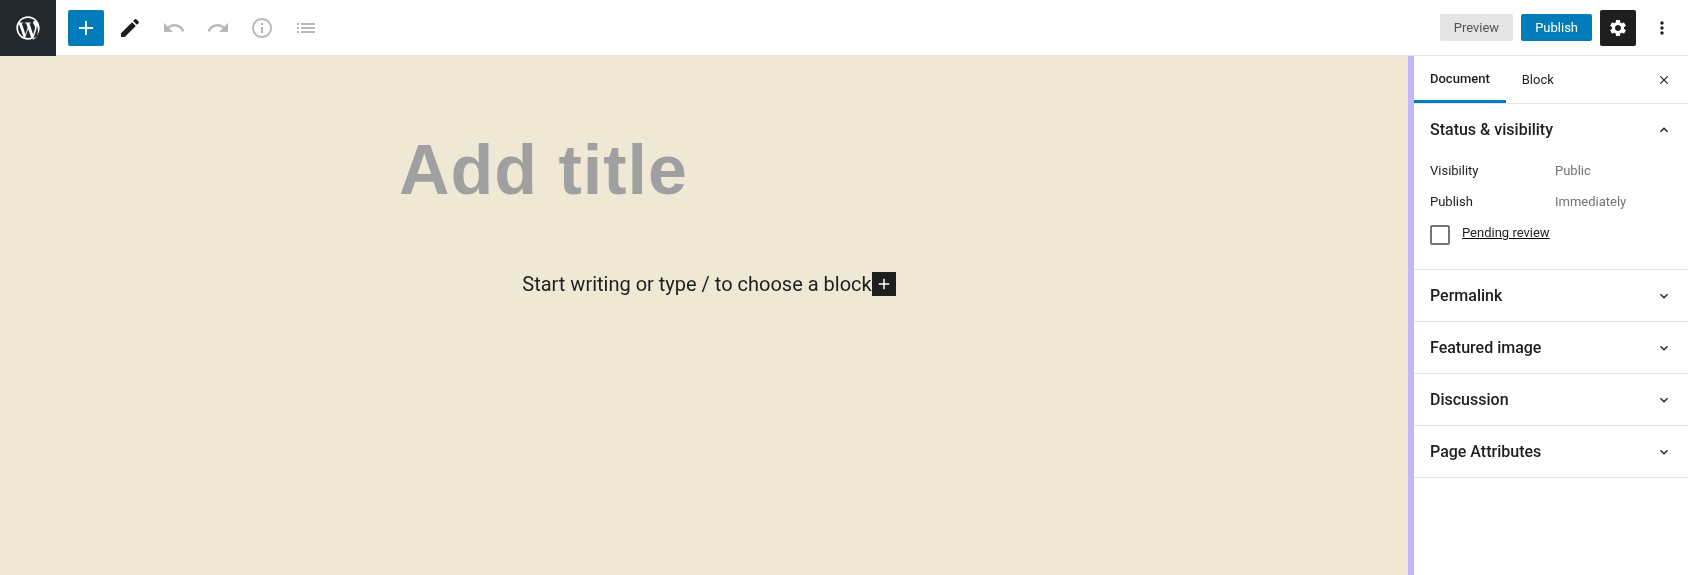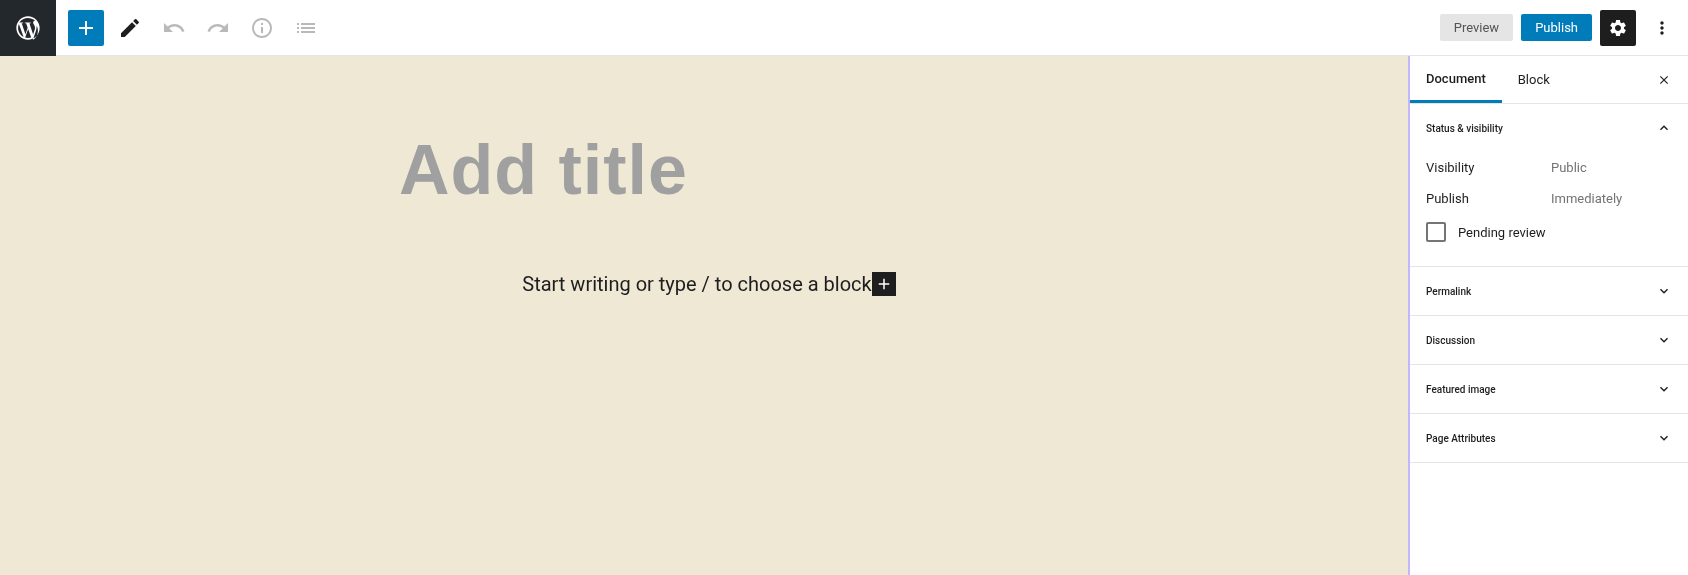--- a/index.html
+++ b/index.html
@@ -25,36 +25,36 @@
 
 .main-area { display: flex; height: calc(100% - 56px); }
 .editor { flex: 1; background: #eee8d5; position: relative; }
 .editor-inner { max-width: 610px; margin: 0 auto; padding-top: 74px; }
 .title-field { font-size: 70px; font-weight: 900; color: #a0a0a0; font-family: Arial, sans-serif; letter-spacing: 1px; }
 .block-prompt { display: flex; align-items: center; justify-content: center; margin-top: 62px; padding: 0 0 0 10px; }
 .block-text { font-size: 20px; color: #1e1e1e; }
 .block-add { width: 24px; height: 24px; background: #1e1e1e; display: flex; align-items: center; justify-content: center; cursor: pointer; }
 .block-add svg { fill: #fff; width: 18px; height: 18px; }
 
-.sidebar { width: 280px; border-left: 2px solid #c4b5fd; background: #fff; display: flex; flex-direction: column; }
+.sidebar { width: 280px; border-left: 6px solid #c4b5fd; background: #fff; display: flex; flex-direction: column; }
 .sidebar-tabs { display: flex; align-items: center; height: 48px; border-bottom: 1px solid #e2e4e7; position: relative; }
 .tab { padding: 0 16px; height: 100%; display: flex; align-items: center; font-size: 13px; color: #1e1e1e; cursor: pointer; }
 .tab.active { border-bottom: 3px solid #007cba; font-weight: 500; }
 .close-tab { margin-left: auto; width: 48px; display: flex; align-items: center; justify-content: center; cursor: pointer; }
 .close-tab svg { width: 14px; height: 14px; fill: #1e1e1e; }
 
 .panel { border-bottom: 1px solid #e2e4e7; }
 .panel-header { display: flex; align-items: center; justify-content: space-between; padding: 16px; cursor: pointer; }
-.panel-title { font-size: 10px; color: #1e1e1e; font-weight: 500; }
+.panel-title { font-size: 16px; color: #1e1e1e; font-weight: 500; }
 .panel-header svg { width: 16px; height: 16px; fill: #1e1e1e; }
 .panel-body { padding: 0 16px 16px; }
 .panel-row { display: flex; align-items: center; padding: 8px 0; font-size: 13px; gap: 17px; }
 .panel-row-label { flex: 0 0 108px; color: #1e1e1e; }
 .panel-row-value { color: #737373; cursor: pointer; }
-.checkbox-row { display: flex; align-items: center; gap: 12px; padding: 8px 0; }
+.checkbox-row { display: flex; gap: 12px; padding: 8px 0; text-decoration: underline; }
 .checkbox-box { width: 20px; height: 20px; border: 2px solid #757575; border-radius: 2px; cursor: pointer; }
 .checkbox-label { font-size: 13px; color: #1e1e1e; }
 </style>
 </head>
 <body>
 
 <div class="topbar">
   <div class="wp-logo">
     <svg viewBox="0 0 24 24">
         <path d="M12 2C6.5 2 2 6.5 2 12s4.5 10 10 10 10-4.5 10-10S17.5 2 12 2zM3.5 12c0-1.2.3-2.4.7-3.4l4 11.1C5.6 18.3 3.5 15.4 3.5 12zm8.5 8.5c-.8 0-1.6-.1-2.4-.3l2.5-7.4 2.6 7.2c0 .1 0 .1.1.1-.9.3-1.8.4-2.8.4zm1.2-12.5c.5 0 1-.1 1-.1.5 0 .4-.7-.1-.7 0 0-1.4.1-2.3.1-.8 0-2.2-.1-2.2-.1-.5 0-.5.7-.1.7 0 0 .4.1.9.1l1.3 3.7-1.9 5.7-3.2-9.4c.5 0 1-.1 1-.1.5 0 .4-.7-.1-.7 0 0-1.4.1-2.3.1h-.5C6.2 5 8.9 3.5 12 3.5c2.3 0 4.4.9 6 2.3h-.1c-.9 0-1.5.8-1.5 1.6 0 .7.4 1.3.9 2.1.3.6.7 1.3.7 2.4 0 .7-.3 1.6-.7 2.8l-.9 2.9-3.2-9.6zm6.3 2.1c.7 1.4 1 2.9 1 4.4 0 3.3-1.8 6.2-4.4 7.7l2.6-7.5c.5-1.2.6-2.2.6-3.1.2-.5.2-1 .2-1.5z"></path>
@@ -161,30 +161,30 @@
       <div class="panel-header">
         <span class="panel-title">Permalink</span>
         <svg viewBox="0 0 24 24">
             <path d="M7.41 8.59L12 13.17l4.59-4.58L18 10l-6 6-6-6z"></path>
           </svg>
       </div>
     </div>
 
     <div class="panel">
       <div class="panel-header">
-        <span class="panel-title">Discussion</span>
+        <span class="panel-title">Featured image</span>
         <svg viewBox="0 0 24 24">
             <path d="M7.41 8.59L12 13.17l4.59-4.58L18 10l-6 6-6-6z"></path>
           </svg>
       </div>
     </div>
 
     <div class="panel">
       <div class="panel-header">
-        <span class="panel-title">Featured image</span>
+        <span class="panel-title">Discussion</span>
         <svg viewBox="0 0 24 24">
             <path d="M7.41 8.59L12 13.17l4.59-4.58L18 10l-6 6-6-6z"></path>
           </svg>
       </div>
     </div>
 
     <div class="panel">
       <div class="panel-header">
         <span class="panel-title">Page Attributes</span>
         <svg viewBox="0 0 24 24">

